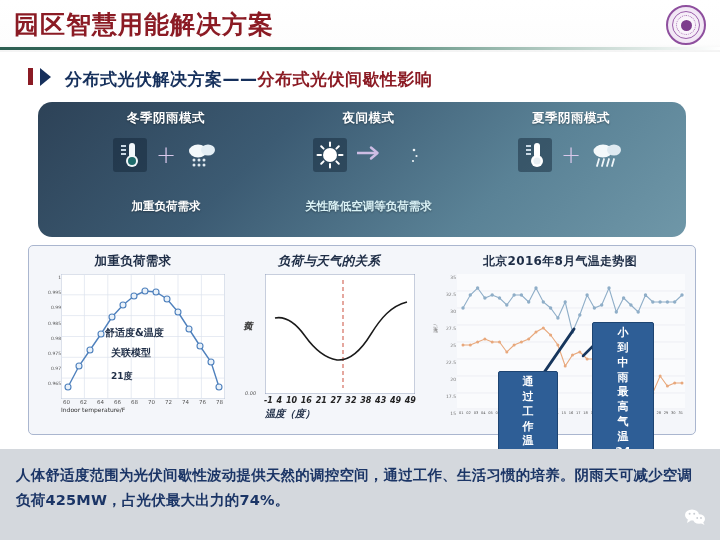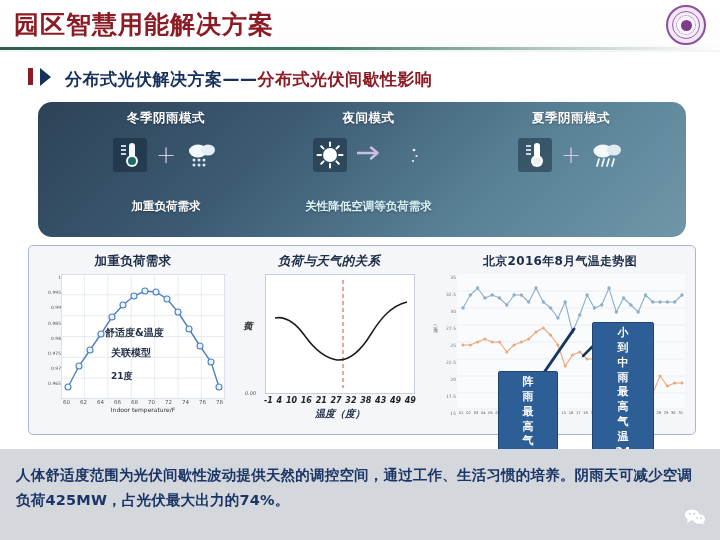--- a/index.html
+++ b/index.html
@@ -176,21 +176,21 @@
     letter-spacing: .3px;
   }
   .chart-title.small { font-size: 12px; }
 
   .plot {
     position: relative;
     margin: 4px auto 0 auto;
     background: #c4b5fd;
   }
   .axis-label {
-    text-align: center;
+    text-align: left;
     font-size: 6px;
     color: #333;
     margin-top: 1px;
   }
   .axis-label.cn { font-size: 10px; font-weight: bold; color: #1e2d46; }
   .ylab {
     position: absolute;
     font-size: 7px;
     color: #444;
     writing-mode: vertical-rl;
@@ -555,21 +555,21 @@
 
         <line x1="86" y1="100" x2="117" y2="55" stroke="#17365d" stroke-width="3" stroke-linecap="round"></line>
         <line x1="126" y1="82" x2="140" y2="68" stroke="#17365d" stroke-width="2.5" stroke-linecap="round"></line>
       </svg>
 
       <div class="callout" style="left:135px; top:48px; width:62px;">
         <span>小到中雨最</span><br>
         <span>高气温24度</span>
       </div>
       <div class="callout" style="left:41px; top:97px; width:60px;">
-        <span>阵雨最高气</span><br>
+        <span>通过工作</span><br>
         <span>温28度</span>
       </div>
 
       <div style="position:absolute;left:-26px;top:-5px;width:25px;height:140px;font-size:4.5px;color:#777;text-align:right;line-height:17px;">
         35<br>32.5<br>30<br>27.5<br>25<br>22.5<br>20<br>17.5<br>15
       </div>
       <div class="ylab" style="left:-24px; top:50px; font-size:4.5px; color:#888;">气温/℃</div>
     </div>
     <div class="tick-row" style="width:228px;margin-left:28px;font-size:3.6px;margin-top:1px;">
       <span>01</span>

